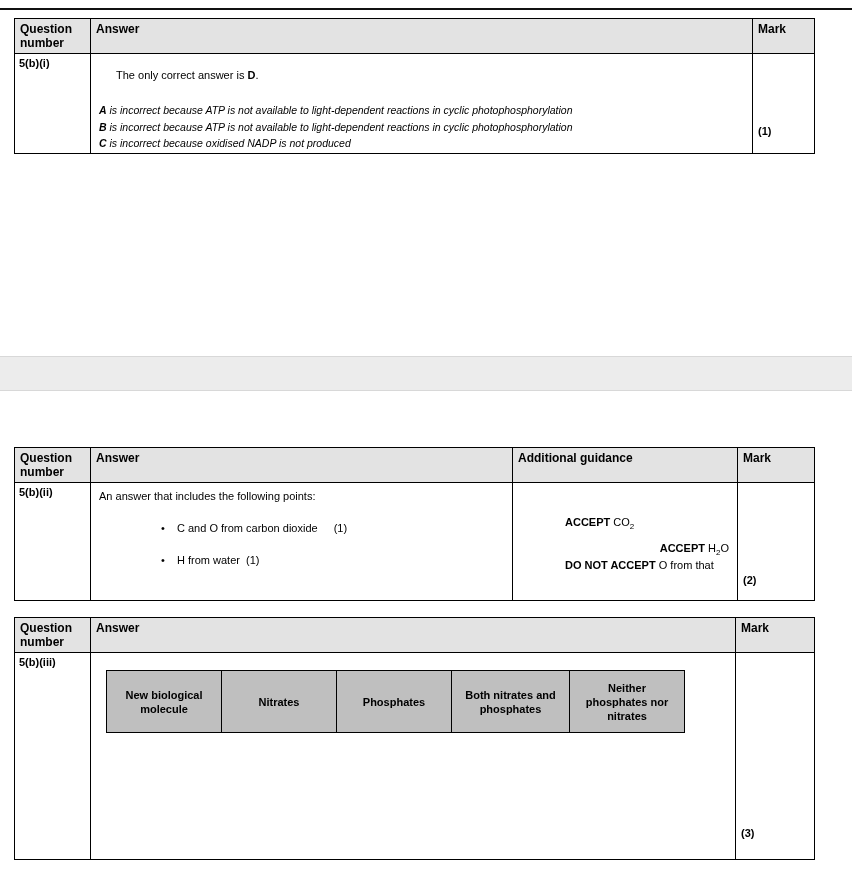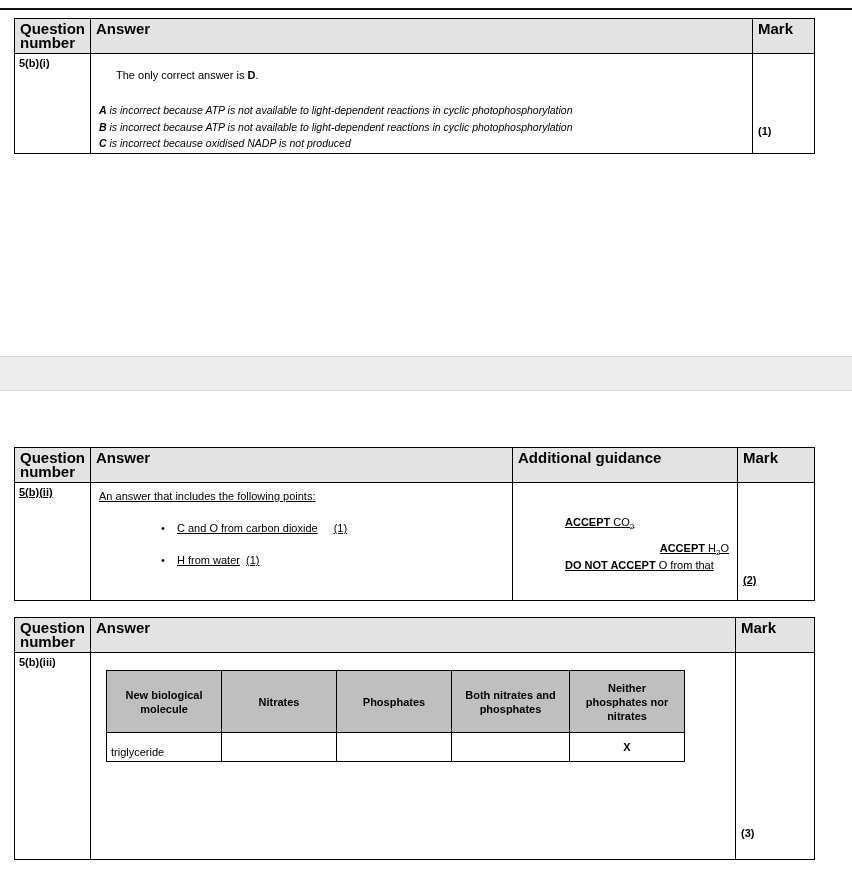--- a/index.html
+++ b/index.html
@@ -14,30 +14,30 @@
     background: #111111;
   }
   table.ms {
     position: absolute; left: 14px; width: 800px;
     border-collapse: collapse; table-layout: fixed;
   }
   table.ms th, table.ms td { border: 1px solid #000; }
   table.ms th {
     background: #e3e3e3; font-weight: bold; text-align: left;
     vertical-align: top; padding: 3px 5px; height: 34px; line-height: 14px;
-    font-size: 15px;
+    font-size: 12px;
   }
   .t1 { top: 18px; }
   .t2 { top: 447px; }
   .t3 { top: 617px; }
   td.qcell { vertical-align: top; font-weight: bold; padding: 3px 4px; }
   td.acell { vertical-align: top; padding: 0 8px; }
   td.mcell { vertical-align: bottom; font-weight: bold; padding: 3px 5px; }
   .t1 tbody td { height: 100px; }
-  .t2 tbody td { height: 118px; text-decoration: underline; }
+  .t2 tbody td { height: 118px; }
   .t3 tbody td { height: 207px; }
   .t1 td.mcell { padding-bottom: 16px; }
   .t2 td.mcell { padding-bottom: 14px; }
   .t3 td.mcell { padding-bottom: 20px; }
 
   
   .correct-line { margin: 14px 0 0 17px; line-height: 14px; }
   .reasons { margin-top: 20px; }
   .reason { font-style: italic; font-size: 10.5px; line-height: 16.5px; }
   .reason b { font-weight: bold; }
@@ -175,26 +175,19 @@
           <thead>
             <tr>
               <th>New biological molecule</th>
               <th>Nitrates</th>
               <th>Phosphates</th>
               <th>Both nitrates and phosphates</th>
               <th>Neither phosphates nor nitrates</th>
             </tr>
           </thead>
           <tbody>
-            <tr>
-              <td class="molcell">triglyceride</td>
-              <td class="xcell"></td>
-              <td class="xcell"></td>
-              <td class="xcell"></td>
-              <td class="xcell">X</td>
-            </tr>
           </tbody>
         </table>
       </td>
       <td class="mcell">(3)</td>
     </tr>
   </tbody>
 </table>
 
 </body></html>

